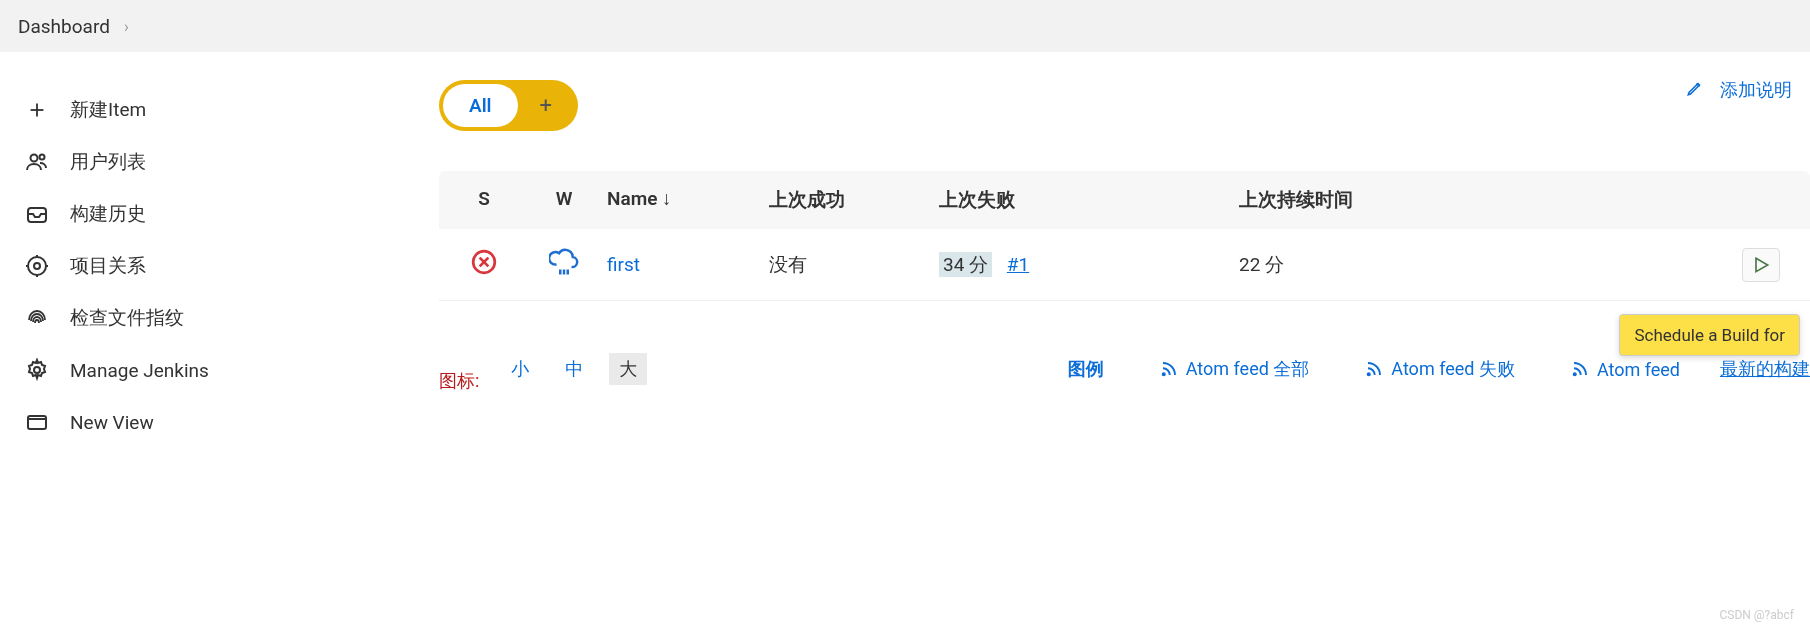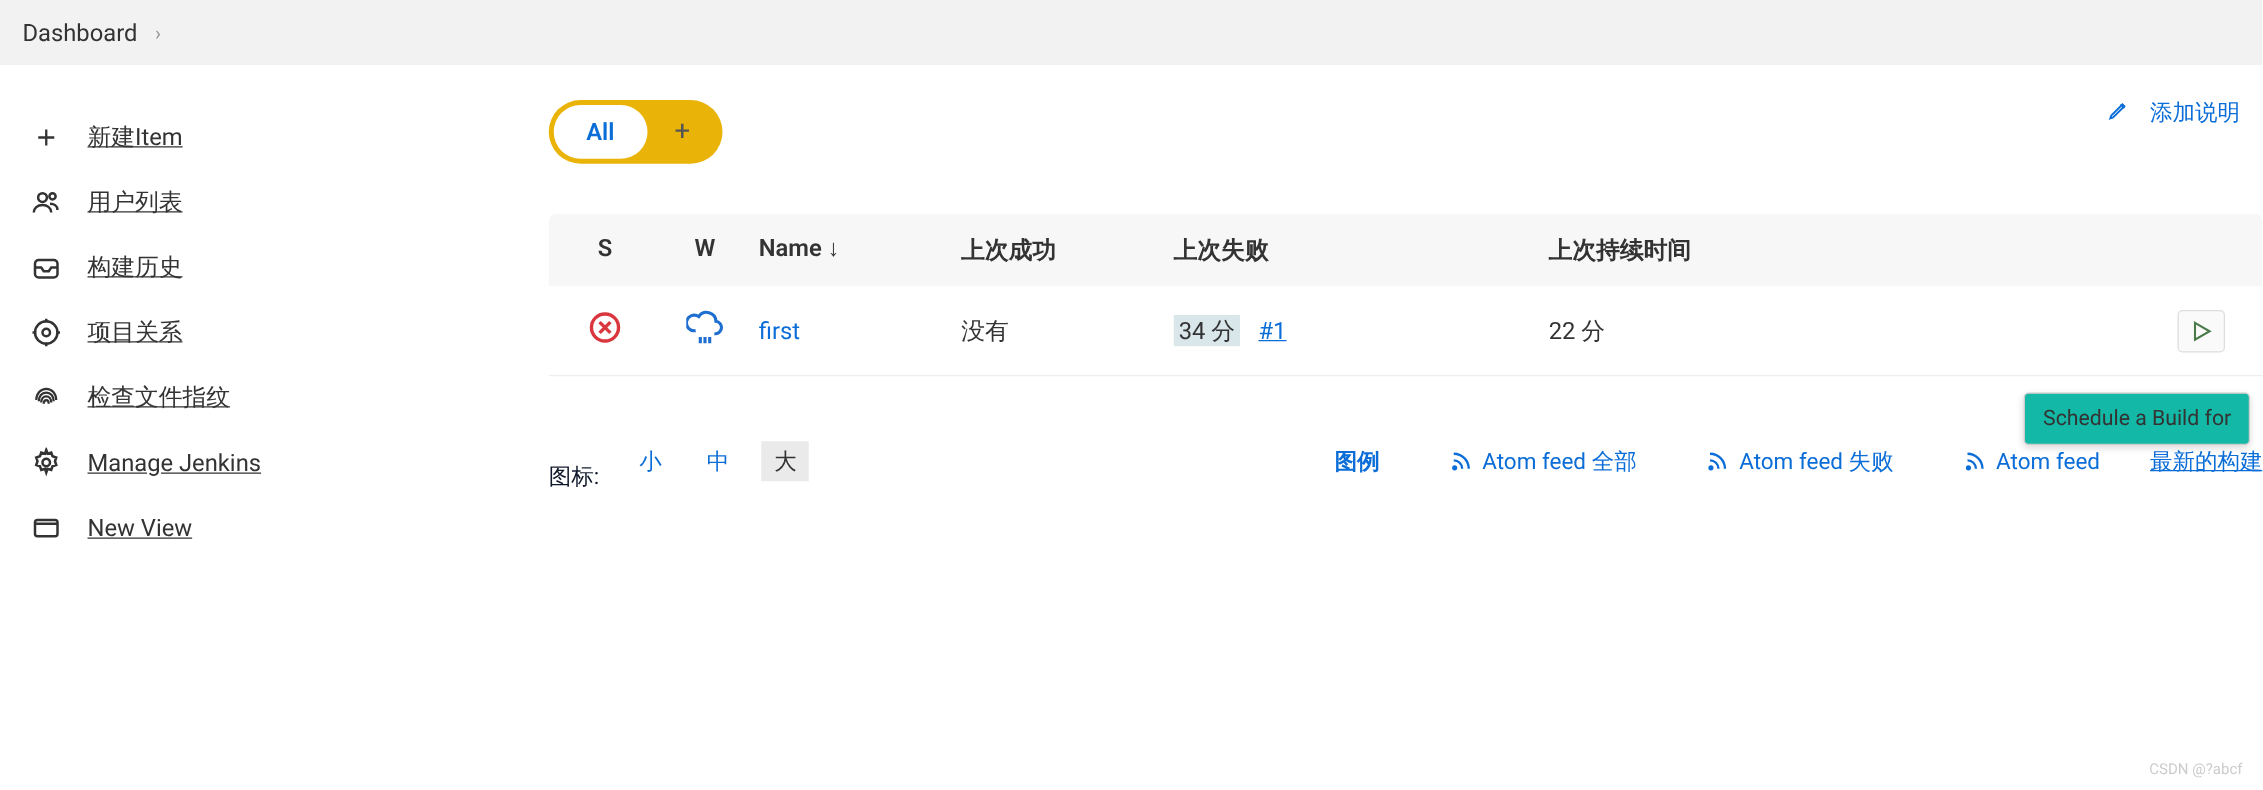--- a/index.html
+++ b/index.html
@@ -1,20 +1,20 @@
 <!DOCTYPE html>
 <html><head>
 <meta charset="utf-8">
 <style>
   * { box-sizing: border-box; margin: 0; padding: 0; font-family: -apple-system, BlinkMacSystemFont, "Segoe UI", Roboto, Helvetica, Arial, sans-serif; }
   body { width: 1810px; height: 632px; background: #fff; color: #333; overflow: hidden; position: relative; }
   .breadcrumb-bar { height: 52px; background: #f2f2f2; display: flex; align-items: center; padding: 0 18px; font-size: 19px; color: #333; }
   .breadcrumb-bar .chev { margin-left: 14px; color: #999; font-size: 16px; }
   .layout { display: flex; height: calc(100% - 52px); }
-  .sidebar { width: 415px; padding: 32px 0 0 0; text-decoration: underline; }
+  .sidebar { width: 415px; padding: 32px 0 0 0; }
   .side-item { display: flex; align-items: center; gap: 20px; padding: 13px 24px; font-size: 19px; color: #333; cursor: pointer; }
   .side-item .ico { width: 26px; height: 26px; display: flex; align-items: center; justify-content: center; color: #333; }
   .main { flex: 1; padding: 28px 0 0 24px; position: relative; }
   .add-desc { position: absolute; right: 18px; top: 26px; color: #0b6dd7; font-size: 18px; display: flex; align-items: center; gap: 16px; cursor: pointer; }
   .tabs { display: inline-flex; align-items: center; background: #eab308; border-radius: 30px; padding: 4px; margin-bottom: 40px; }
   .tab { padding: 10px 26px; border-radius: 26px; font-size: 19px; color: #555; cursor: pointer; }
   .tab.active { background: #fff; color: #0b6dd7; font-weight: 600; }
   .tab.plus { font-size: 22px; font-weight: 400; padding: 8px 22px; }
   .table { width: 100%; }
   .thead { display: flex; padding: 16px 0; font-size: 19px; font-weight: 600; background: #f7f7f7; border-radius: 6px 6px 0 0; }
@@ -24,23 +24,23 @@
   .col-succ { width: 170px; }
   .col-fail { width: 300px; }
   .col-dur { width: 240px; }
   .col-act { flex: 1; text-align: right; padding-right: 30px; }
   .trow { display: flex; align-items: center; padding: 18px 0; border-bottom: 1px solid #eee; font-size: 19px; }
   .trow .col-name a { color: #0b6dd7; text-decoration: none; }
   .buildno { color: #0b6dd7; margin-left: 10px; }
   .highlight { background: #d9e6ea; padding: 1px 4px; }
   .play-btn { display: inline-flex; width: 38px; height: 34px; align-items: center; justify-content: center; border: 1px solid #ddd; border-radius: 4px; background: #fafafa; cursor: pointer; position: relative; }
   .play-btn svg { color: #4a7a4a; }
-  .tooltip { position: absolute; right: 10px; top: 262px; background: #14b8a6; border: 1px solid #ccc; border-radius: 4px; padding: 10px 14px; font-size: 17px; box-shadow: 0 2px 6px rgba(0,0,0,0.15); white-space: nowrap; }
+  .tooltip { position: absolute; right: 10px; top: 262px; background: #fde047; border: 1px solid #ccc; border-radius: 4px; padding: 10px 14px; font-size: 17px; box-shadow: 0 2px 6px rgba(0,0,0,0.15); white-space: nowrap; }
   .footer-row { display: flex; align-items: center; margin-top: 44px; font-size: 18px; gap: 16px; }
-  .footer-label { color: #0f172a; margin-right: 6px; margin-top: 24px; }
+  .footer-label { color: #b91c1c; margin-right: 6px; margin-top: 24px; }
   .size-opt { color: #0b6dd7; padding: 4px 10px; cursor: pointer; }
   .size-opt.active { background: #eaeaea; color: #333; }
   .flex-spacer { flex: 1; }
   .feed { color: #0b6dd7; display: inline-flex; align-items: center; gap: 8px; margin-left: 40px; cursor: pointer; }
   .feed.legend { margin-left: 0; font-weight: 600; }
   .feed svg { color: #0b6dd7; }
   .feed .ul { text-decoration: underline; margin-left: 32px; }
   .watermark { position: absolute; right: 16px; bottom: 10px; font-size: 12px; color: #ccc; }
 </style>
 </head>

